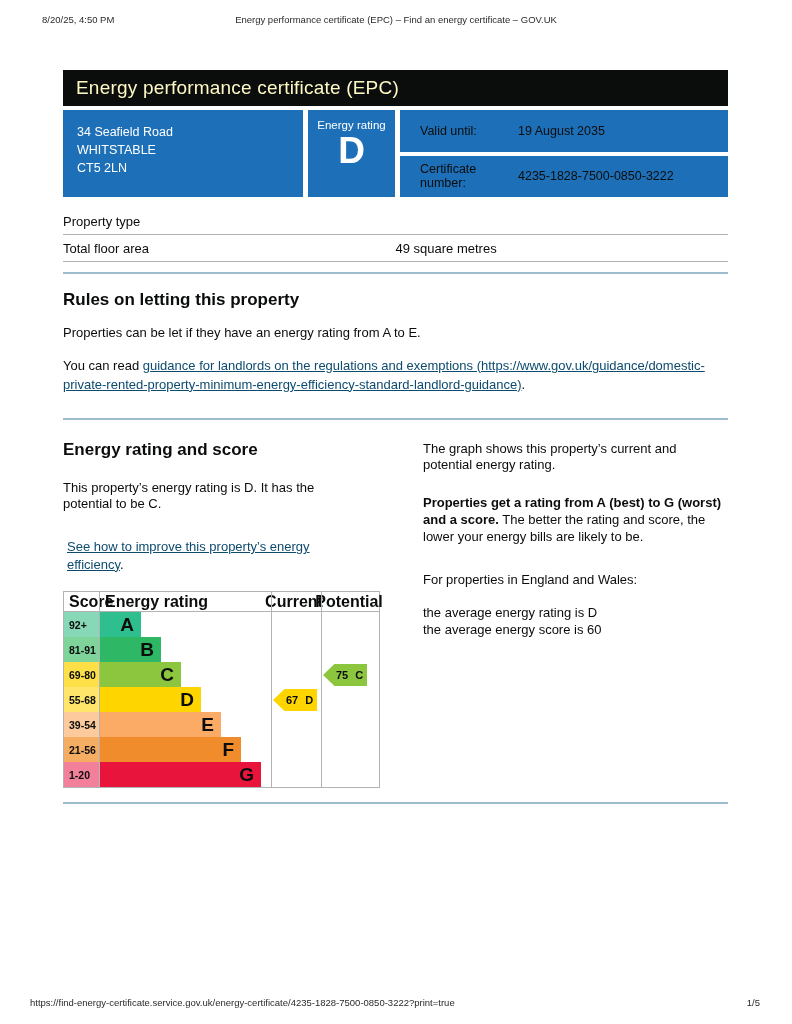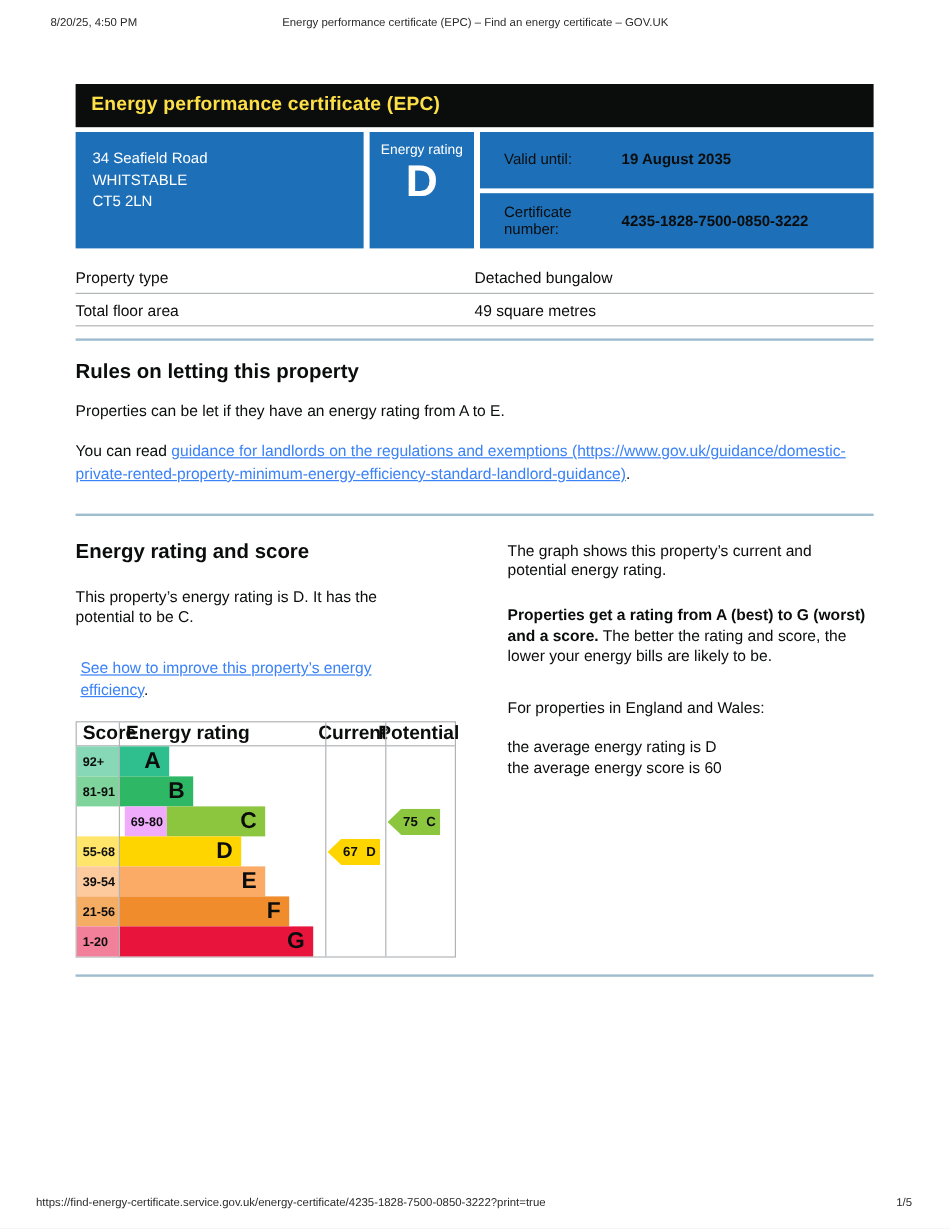--- a/index.html
+++ b/index.html
@@ -13,43 +13,43 @@
   .print-header { position: absolute; top: 14px; left: 0; right: 0; font-size: 9.5px; color: #2a2a2a; }
   .ph-left { position: absolute; left: 42px; top: 0; }
   .ph-center { display: block; text-align: center; }
   .print-footer { position: absolute; left: 0; right: 0; bottom: 16px; font-size: 9.5px; color: #2a2a2a; }
   .pf-left { position: absolute; left: 30px; bottom: 0; }
   .pf-right { position: absolute; right: 32px; bottom: 0; }
 
   .content { position: absolute; top: 70px; left: 63px; width: 665px; }
 
   .banner { background: #0b0c0c; height: 36px; display: flex; align-items: center; padding-left: 13px; }
-  .banner h1 { color: #fde047; font-size: 16px; font-weight: bold; margin: 0; letter-spacing: 0.2px; }
-
-  .summary { display: flex; gap: 5px; margin-top: 4px; height: 97px; }
+  .banner h1 { color: #fef9c3; font-size: 19px; font-weight: normal; margin: 0; letter-spacing: 0.2px; }
+
+  .summary { display: flex; gap: 5px; margin-top: 4px; height: 87px; }
   .panel { background: #1d70b8; color: #ffffff; }
   .p-address { flex: 0 0 240px; padding: 13px 14px; font-size: 12.5px; line-height: 1.45; }
   .p-rating { flex: 0 0 87px; text-align: center; padding-top: 9px; }
   .rating-label { font-size: 11.5px; }
   .rating-letter { font-size: 37px; font-weight: bold; line-height: 1.05; margin-top: 1px; }
   .p-details { flex: 1; background: #ffffff; display: flex; flex-direction: column; gap: 4px; }
   .detail-row { background: #1d70b8; flex: 1; display: flex; align-items: center; font-size: 12.5px; }
   .dlabel { flex: 0 0 118px; padding-left: 20px; }
-  .dvalue { font-weight: bold; }
+  .dvalue { font-weight: normal; }
 
   .prop-table { margin-top: 11px; font-size: 13px; }
   .prop-row { display: flex; padding: 6px 0 5px; border-bottom: 1px solid #b1b4b6; }
   .prop-label { width: 50%; }
   .prop-value { width: 50%; }
 
   hr.rule { border: none; border-top: 2px solid #9fbccf; margin: 10px 0 0; }
 
   h2.section-h { font-size: 17px; font-weight: bold; margin: 16px 0 0; }
   .rules p { font-size: 13px; line-height: 1.45; margin: 14px 0 0; }
-  a.gov-link { color: #3b82f6; text-decoration: underline; }
+  a.gov-link { color: #0c4a6e; text-decoration: underline; }
   .rules hr.rule { margin-top: 23px; }
 
   .columns { display: flex; }
   .col-left { flex: 0 0 360px; }
   .col-right { flex: 1; }
   .col-left h2.section-h { margin-top: 20px; }
   .col-left p.body { font-size: 13px; line-height: 1.3; margin: 20px 0 0; width: 330px; }
   .col-left p.link-para { font-size: 13px; line-height: 1.35; margin: 25px 4px 0; width: 330px; }
   .col-right p { font-size: 13px; line-height: 1.3; margin: 0; width: 312px; }
   .col-right .p1 { margin-top: 21px; }
@@ -104,21 +104,20 @@
         <div class="detail-row">
           <span class="dlabel">Certificate number:</span>
           <span class="dvalue">4235-1828-7500-0850-3222</span>
         </div>
       </div>
     </div>
 
     <div class="prop-table">
       <div class="prop-row">
         <div class="prop-label">Property type</div>
-        <div class="prop-value">Detached bungalow</div>
       </div>
       <div class="prop-row">
         <div class="prop-label">Total floor area</div>
         <div class="prop-value">49 square metres</div>
       </div>
     </div>
 
     <hr class="rule">
 
     <section class="rules">
@@ -146,21 +145,21 @@
                 <span class="epc-letter">A</span>
               </div>
             </div>
             <div class="epc-row">
               <div class="epc-score" style="background: rgb(126, 212, 155);">81-91</div>
               <div class="epc-bar" style="background: rgb(46, 183, 101); width: 62px;">
                 <span class="epc-letter">B</span>
               </div>
             </div>
             <div class="epc-row">
-              <div class="epc-score" style="background: #f0abfc; margin-left: 40px;">69-80</div>
+              <div class="epc-score" style="background: #fde047;">69-80</div>
               <div class="epc-bar" style="background: rgb(140, 198, 63); width: 82px;">
                 <span class="epc-letter">C</span>
               </div>
             </div>
             <div class="epc-row">
               <div class="epc-score" style="background: rgb(255, 229, 106);">55-68</div>
               <div class="epc-bar" style="background: rgb(255, 213, 0); width: 102px;">
                 <span class="epc-letter">D</span>
               </div>
             </div>

